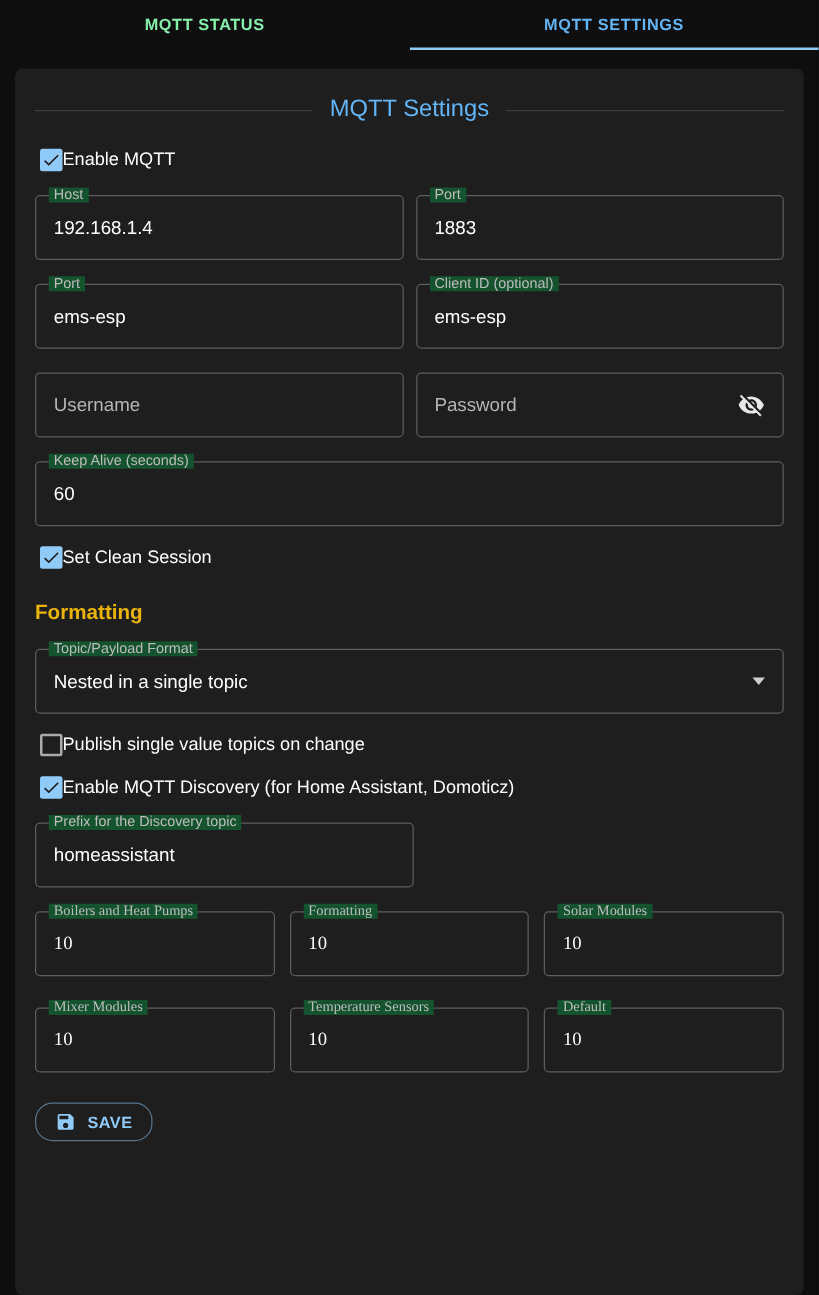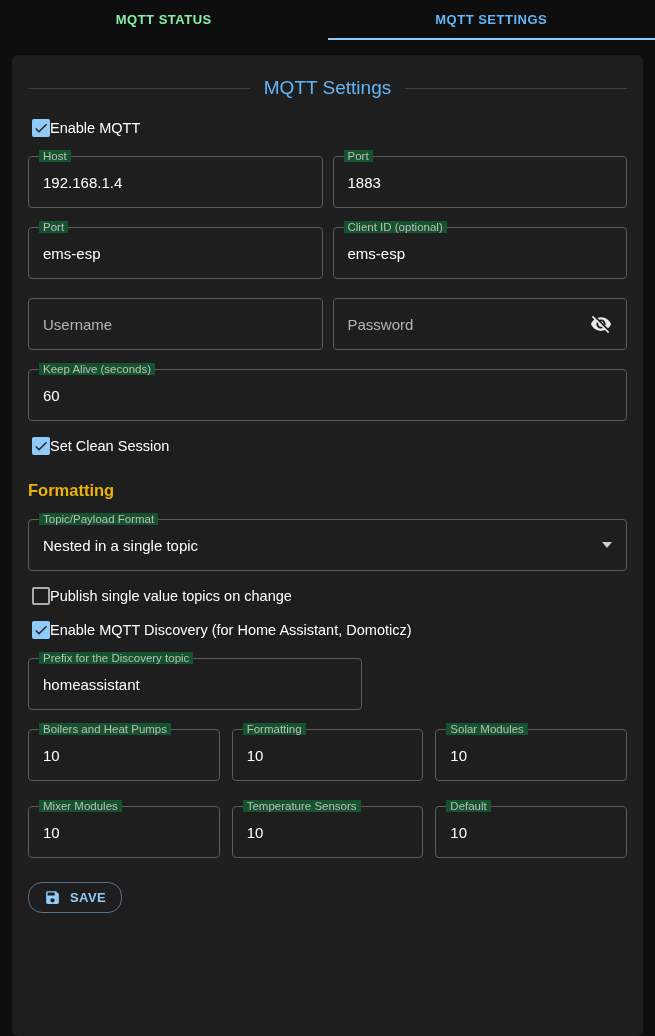--- a/index.html
+++ b/index.html
@@ -55,26 +55,26 @@
     background: transparent; border: none; outline: none;
     color: #fff; font-size: 15px; font-family: inherit; width: 100%;
   }
   .field input::placeholder { color: #b5b5b5; opacity: 1; }
   .caret-icon {
     width: 0; height: 0; flex: 0 0 auto;
     border-left: 5px solid transparent; border-right: 5px solid transparent;
     border-top: 6px solid #cfcfcf; margin-left: 8px; cursor: pointer;
   }
   .adorn-icon { flex: 0 0 auto; margin-left: 8px; cursor: pointer; display: flex; }
-  .field.half { flex: none; width: 334px; }
+  .field.half { flex: none; width: 303px; }
   
   .section-h { color: #eab308; font-size: 16.5px; font-weight: 700; margin: 26px 0 0; }
   
   .grid3 { display: grid; grid-template-columns: 1fr 1fr 1fr; gap: 25px 12px; margin-top: 19px; }
-  .grid3 .field { height: 52px; }
+  .grid3 .field { height: 52px; font-family: Liberation Serif, serif; }
   
   .save-btn {
     margin-top: 24px; display: inline-flex; align-items: center; gap: 9px;
     background: transparent; border: 1px solid rgba(144, 202, 249, 0.5);
     color: #90caf9; border-radius: 14px; padding: 6px 15px; height: 31px;
     font-family: inherit; font-size: 13px; font-weight: 700; letter-spacing: 0.4px;
     cursor: pointer;
   }
 </style>
 </head>

